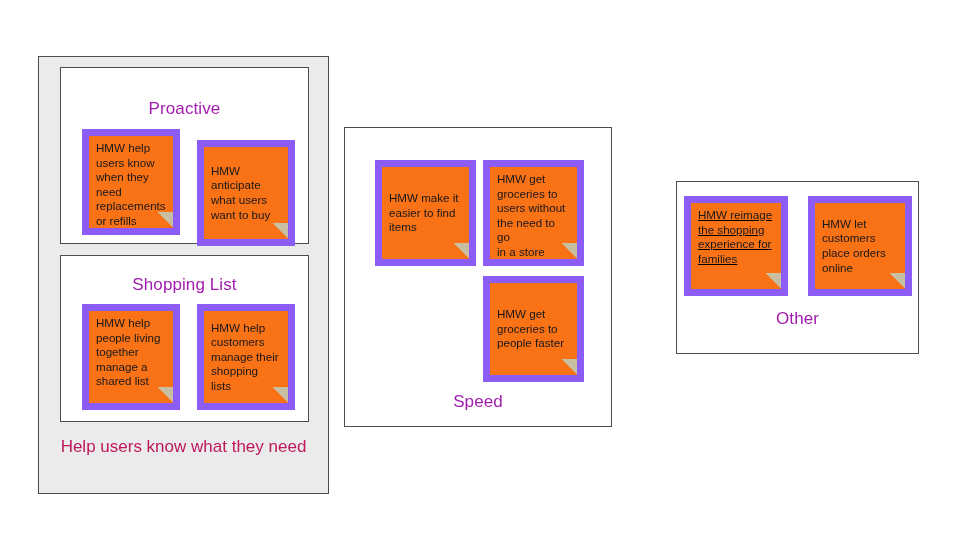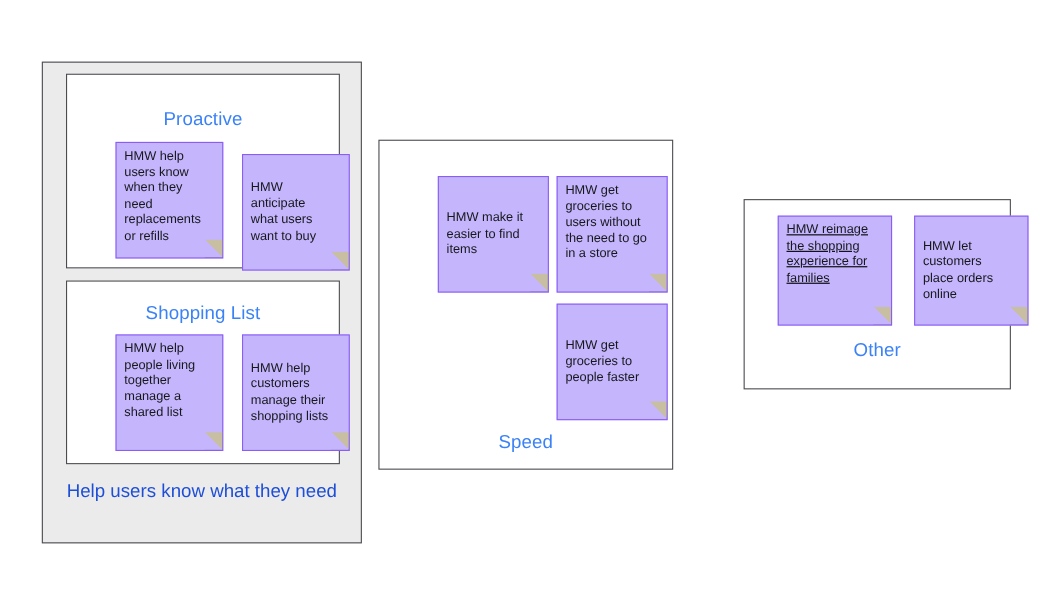--- a/index.html
+++ b/index.html
@@ -33,48 +33,47 @@
     background: #ebebeb;
   }
 
   
   .group-title {
     position: absolute;
     box-sizing: border-box;
     width: 100%;
     left: 0;
     text-align: center;
-    color: #3b82f6;
+    color: #a21caf;
     font-family: "Liberation Sans", sans-serif;
     font-weight: 400;
     font-size: 17px;
     line-height: 22px;
     letter-spacing: .1px;
   }
   .shell-caption {
     position: absolute;
     box-sizing: border-box;
     left: 0;
     width: 100%;
     text-align: center;
-    color: #1d4ed8;
+    color: #be185d;
     font-size: 17px;
     line-height: 24px;
     font-weight: 400;
   }
 
   
   .note {
     position: absolute;
     box-sizing: border-box;
-    background: #c4b5fd;
-    border: 1px solid #8b5cf6;
+    background: #f97316;
+    border: 7px solid #8b5cf6;
     display: flex;
     overflow: hidden;
-    margin-left: 23px;
   }
   .note.valign-top    { align-items: flex-start; }
   .note.valign-middle { align-items: center; }
 
   .note-text {
     display: block;
     width: 100%;
     box-sizing: border-box;
     padding: 5px 7px 5px 7px;
     font-family: "Liberation Sans", sans-serif;

